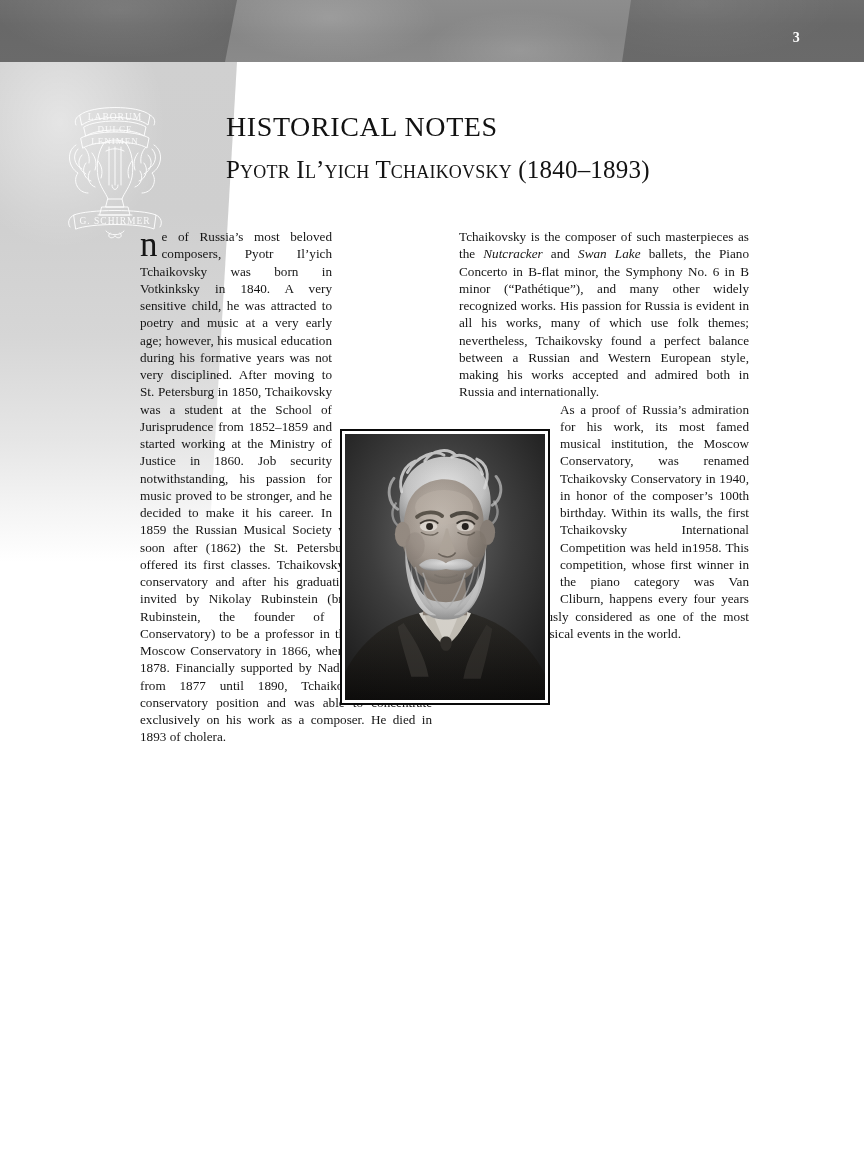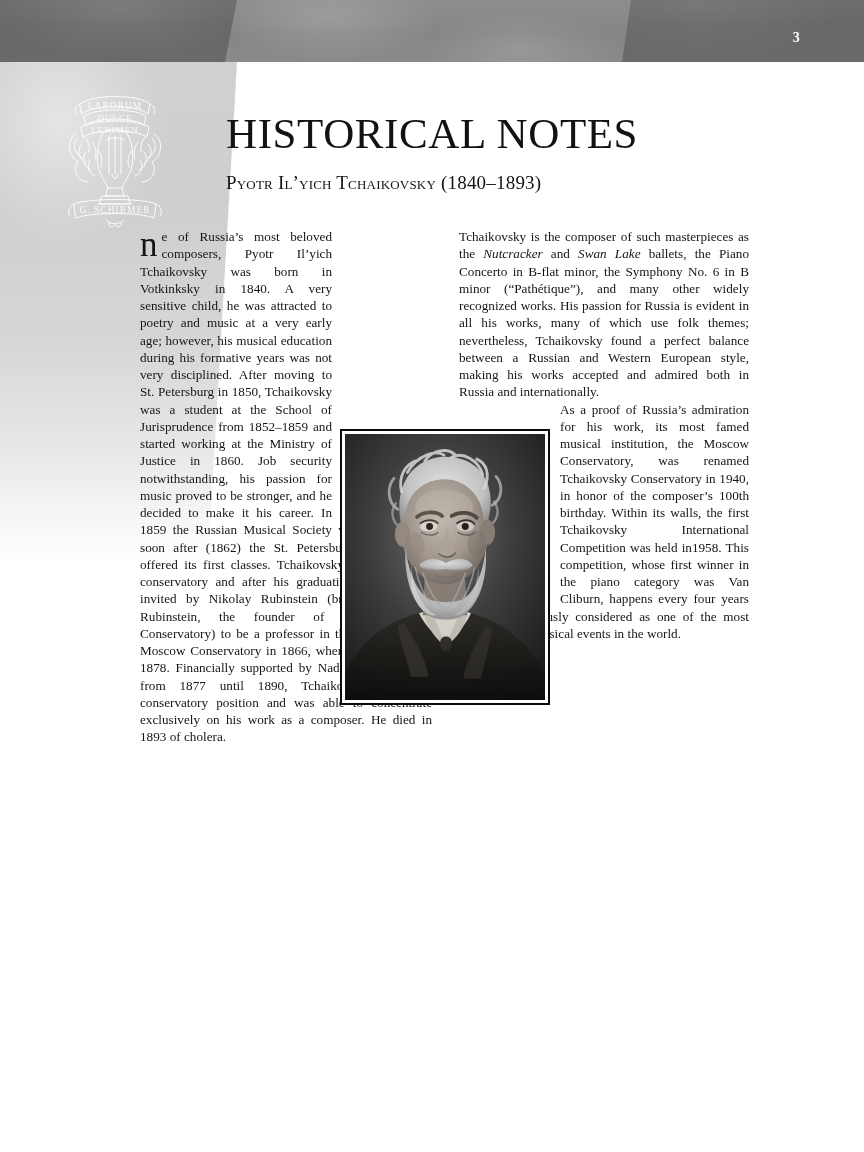--- a/index.html
+++ b/index.html
@@ -83,45 +83,45 @@
     -webkit-clip-path: polygon(0 0, 237px 0, 208px 500px, 0 500px);
     clip-path: polygon(0 0, 237px 0, 208px 500px, 0 500px);
     background: radial-gradient(ellipse 150px 180px at 60px 60px, rgba(255,255,255,0.45), rgba(255,255,255,0) 70%);
     pointer-events: none;
   }
 
   
   .crest {
     position: absolute;
     left: 62px;
-    top: 82px;
+    top: 93px;
     width: 106px;
     height: 146px;
   }
   .crest svg { display: block; width: 106px; height: 146px; }
 
   
   .title-block {
     position: absolute;
     left: 226px;
     top: 112px;
     width: 580px;
   }
   .doc-title {
-    font-size: 43px;
+    font-size: 28px;
     line-height: 1.04;
     letter-spacing: 0.6px;
     color: #121212;
     font-weight: normal;
     margin: 0;
     white-space: nowrap;
   }
   .doc-subtitle {
     margin: 16px 0 0 0;
-    font-size: 19px;
+    font-size: 25px;
     line-height: 1.05;
     color: #131313;
     font-weight: normal;
     font-variant: small-caps;
     letter-spacing: 0.2px;
     white-space: nowrap;
   }
 
   
   .body-area {

